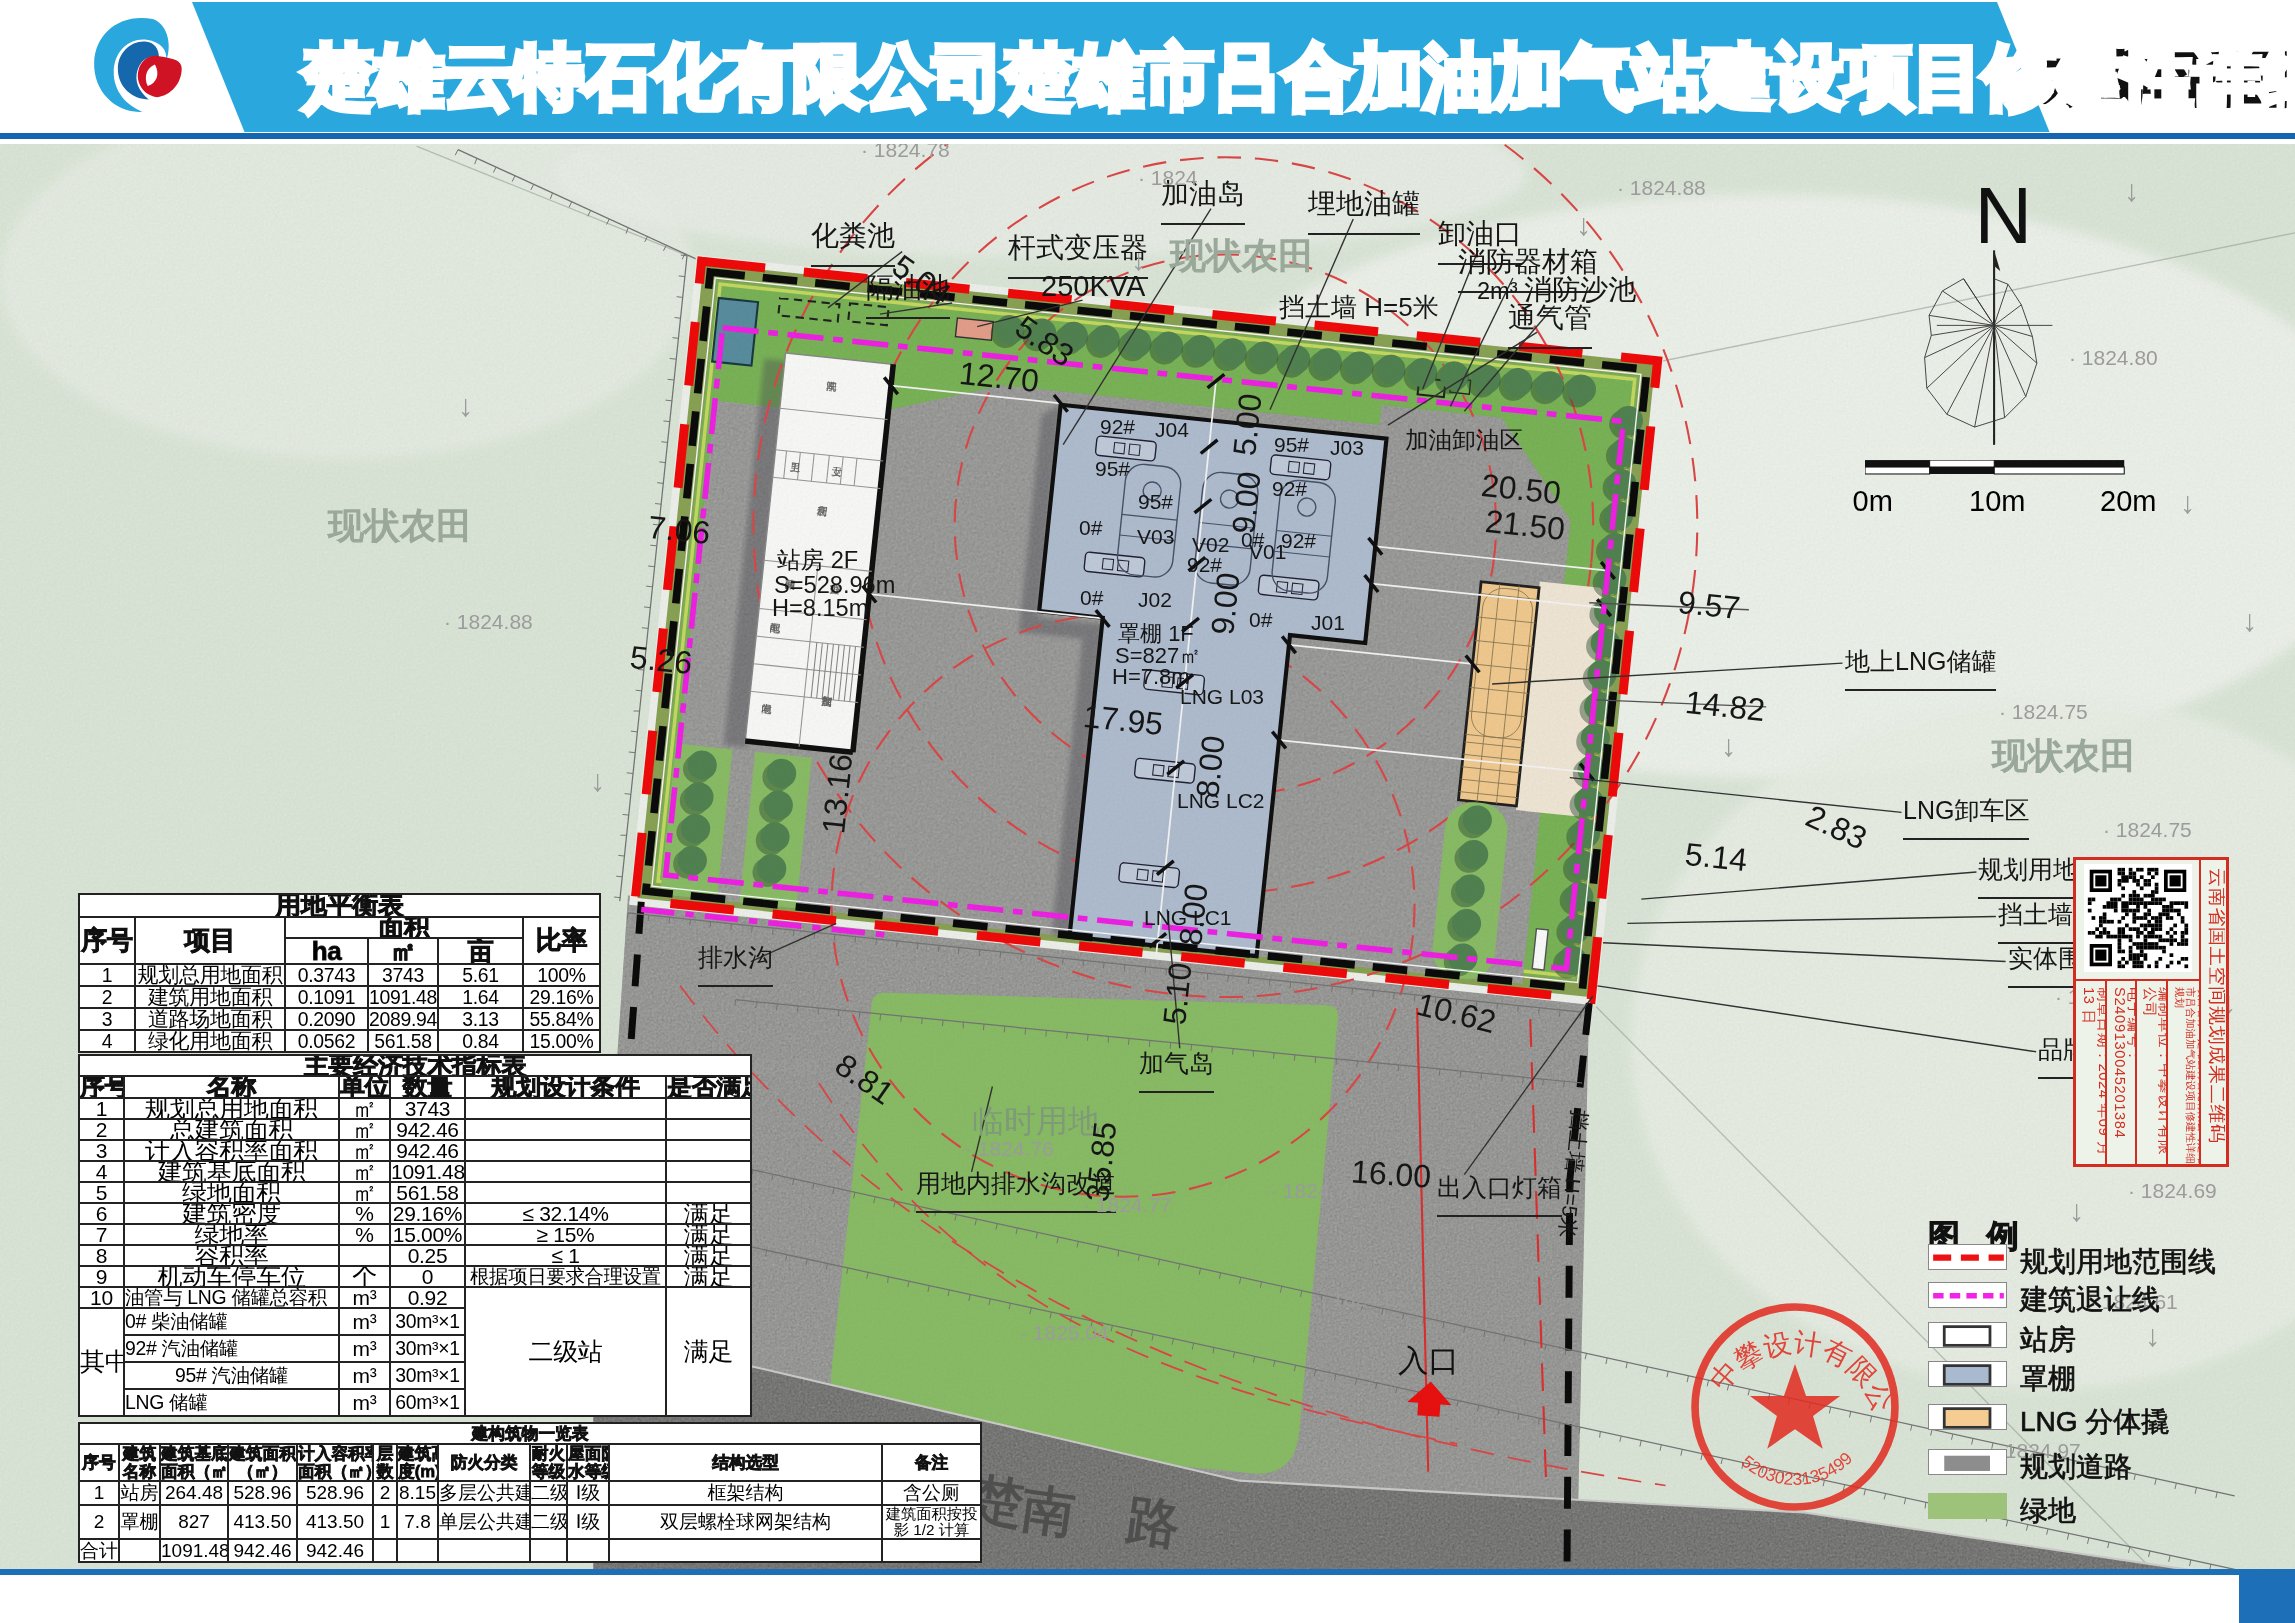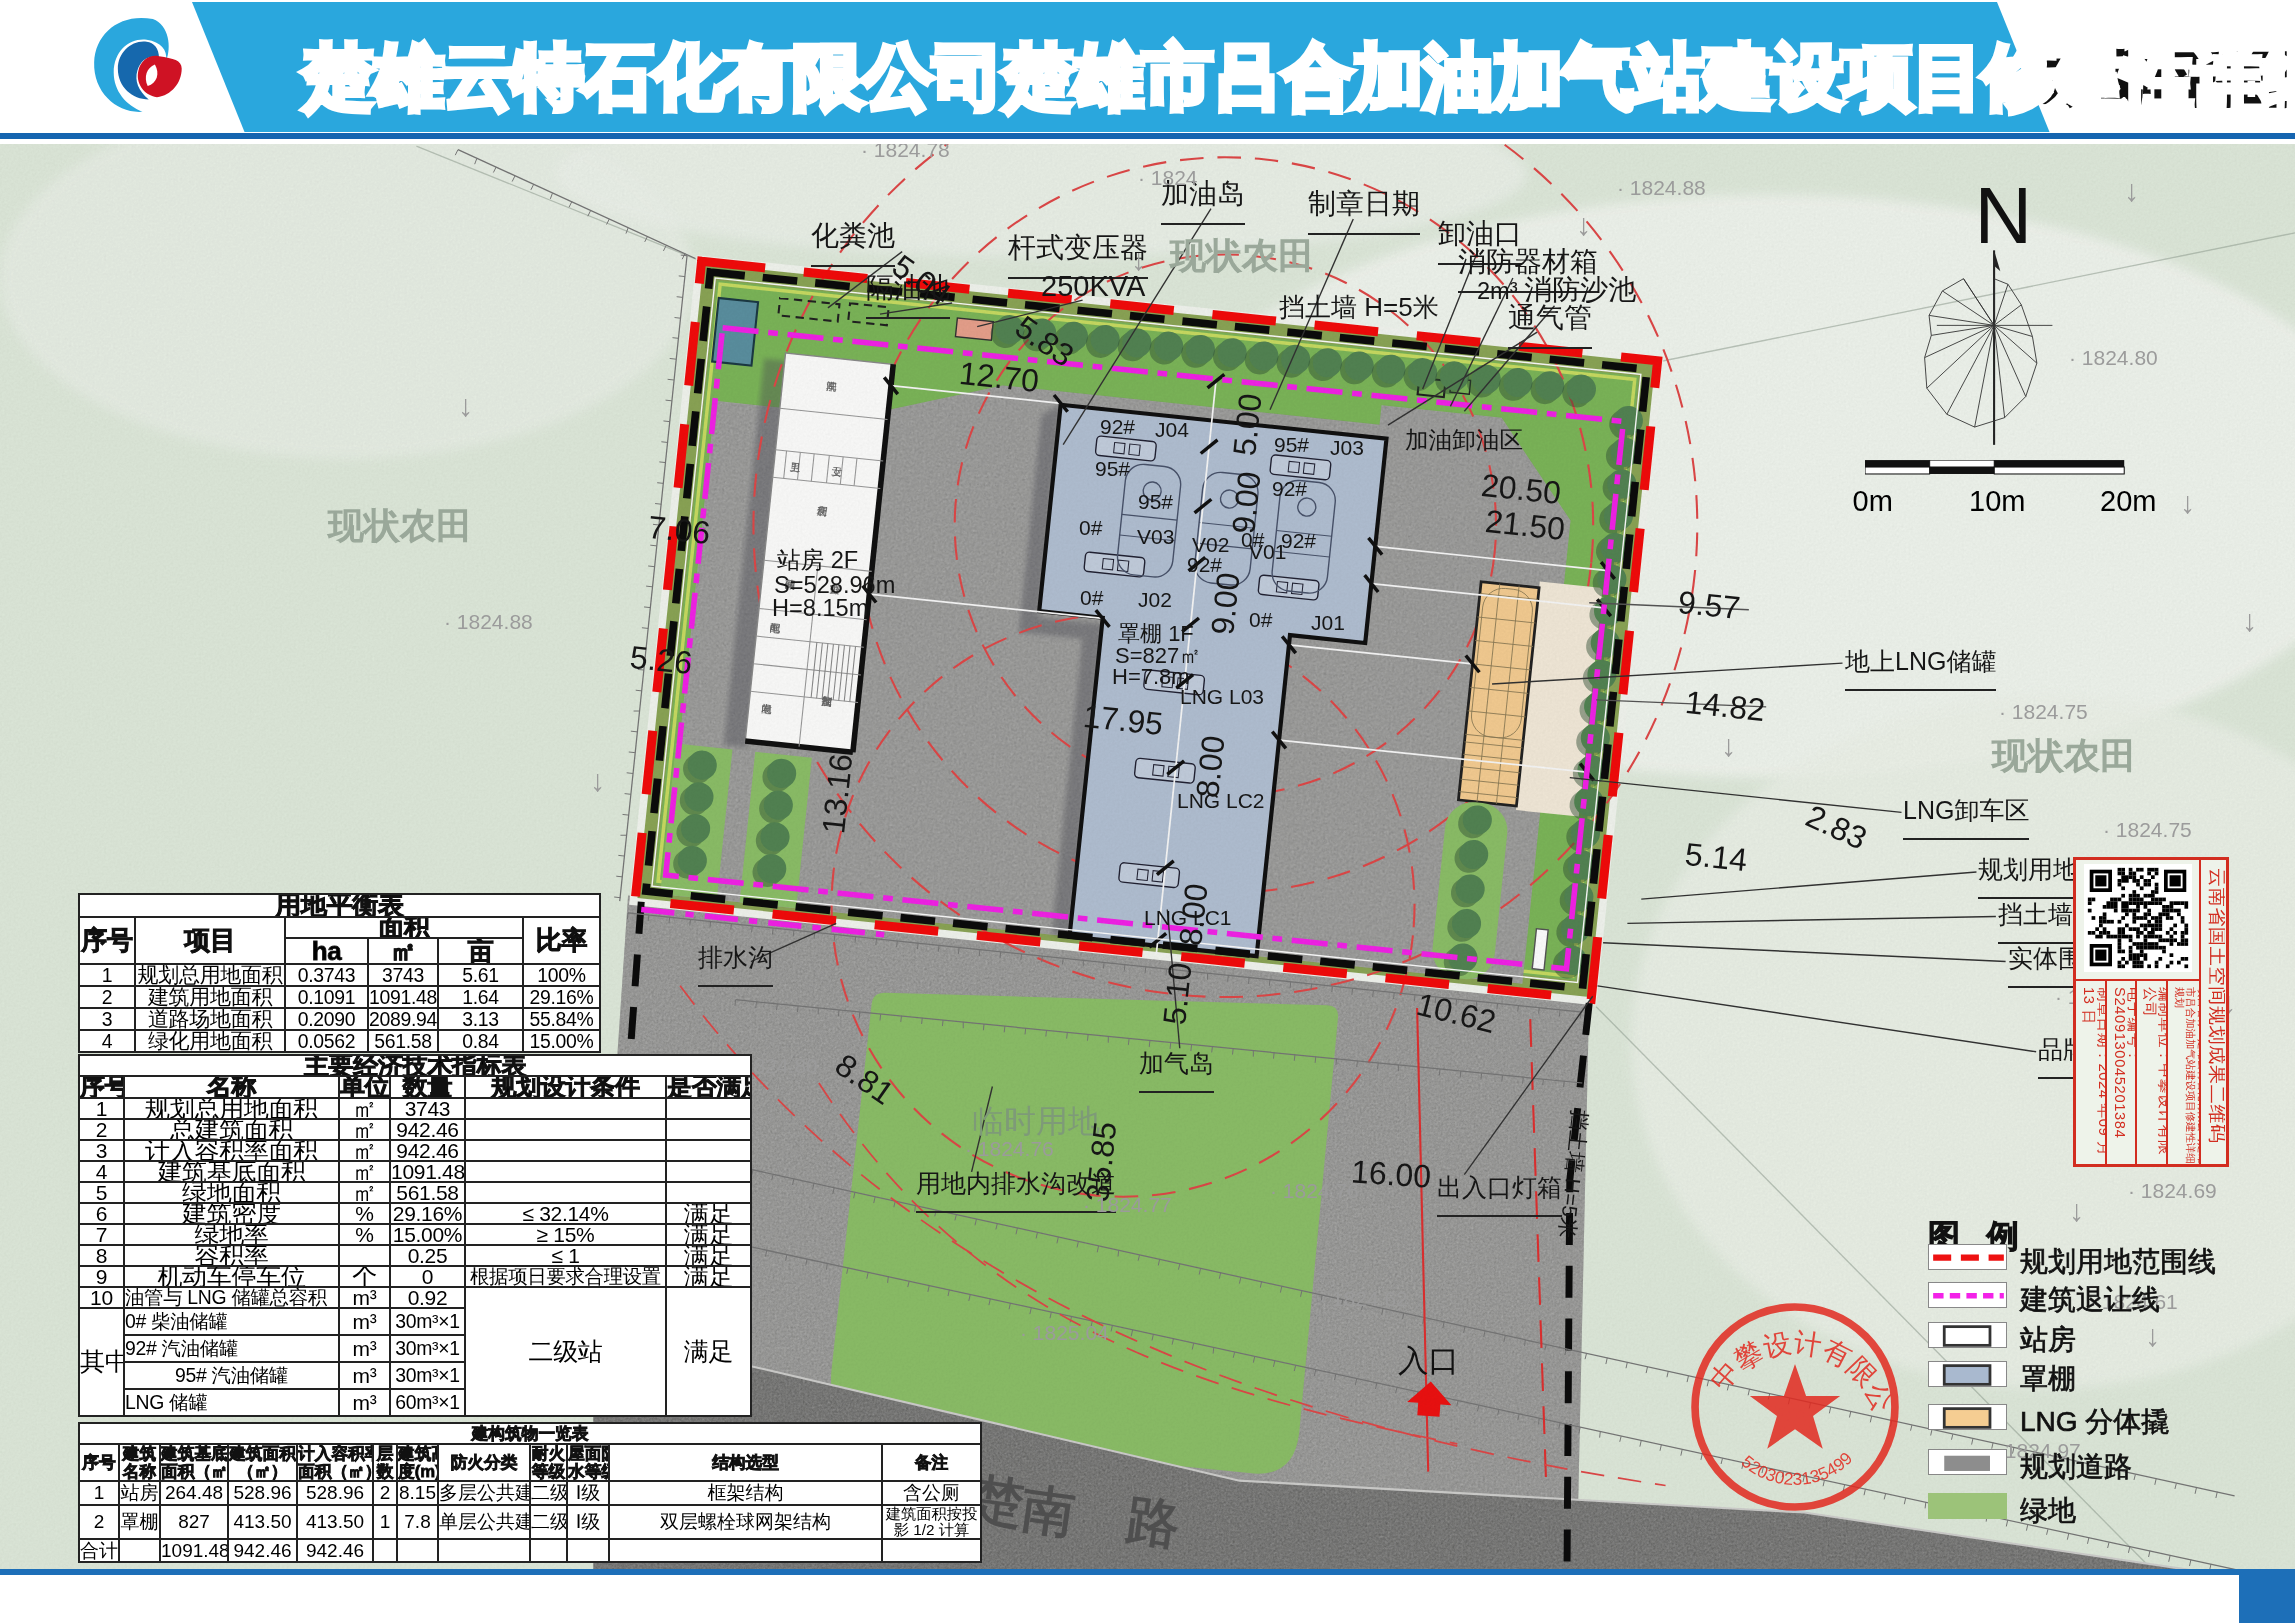--- a/index.html
+++ b/index.html
@@ -405,21 +405,21 @@
  <path d="M 56 24 C 42 22 28 34 28 50 C 28 68 42 80 58 80 C 48 72 44 62 47 52 C 50 41 60 36 68 40 C 68 30 63 25 56 24 Z" fill="#1668ad"></path>
  <path d="M 68 38 C 59 36 50 42 48 52 C 45 64 53 76 66 78 C 80 76 90 64 90 50 C 90 42 82 40 68 38 Z M 64 46 C 69 55 66 64 57 67 C 53 58 56 49 64 46 Z" fill="#cf1224"></path>
 </svg>
 <div id="hdrline"></div>
 </div>
 <div class="cjk mlbl ul" style="left:811px;top:221px;font-size:28px;">化粪池</div>
 <div class="cjk mlbl ul" style="left:866px;top:273px;font-size:28px;">隔油池</div>
 <div class="cjk mlbl ul" style="left:1008px;top:233px;font-size:28px;">杆式变压器</div>
 <div class="num mlbl" style="left:1041px;top:271px;font-size:29px;">250KVA</div>
 <div class="cjk mlbl ul" style="left:1161px;top:179px;font-size:28px;">加油岛</div>
-<div class="cjk mlbl ul" style="left:1308px;top:189px;font-size:28px;">制章日期</div>
+<div class="cjk mlbl ul" style="left:1308px;top:189px;font-size:28px;">埋地油罐</div>
 <div class="cjk mlbl ul" style="left:1438px;top:219px;font-size:28px;">卸油口</div>
 <div class="cjk mlbl ul" style="left:1458px;top:247px;font-size:28px;">消防器材箱</div>
 <div class="num mlbl" style="left:1477px;top:275px;font-size:28px;"><span style="font-size:23.6px">2m³ </span><span class="cjk" style="font-size:28px">消防沙池</span></div>
 <div class="cjk mlbl ul" style="left:1508px;top:303px;font-size:28px;">通气管</div>
 <div class="mlbl" style="left:1279px;top:294px;font-size:26px;"><span class="cjk">挡土墙</span> <span class="num">H=5</span><span class="cjk">米</span></div>
 <div class="cjk mlbl grey" style="left:1170px;top:237px;font-size:36px;">现状农田</div>
 <div class="cjk mlbl grey" style="left:328px;top:507px;font-size:36px;">现状农田</div>
 <div class="cjk mlbl grey" style="left:1992px;top:737px;font-size:36px;">现状农田</div>
 <div class="cjk mlbl" style="left:1405px;top:428px;font-size:23.6px;">加油卸油区</div>
 <div class="cjk mlbl ul" style="left:1845px;top:648px;font-size:25px;">地上LNG储罐</div>

